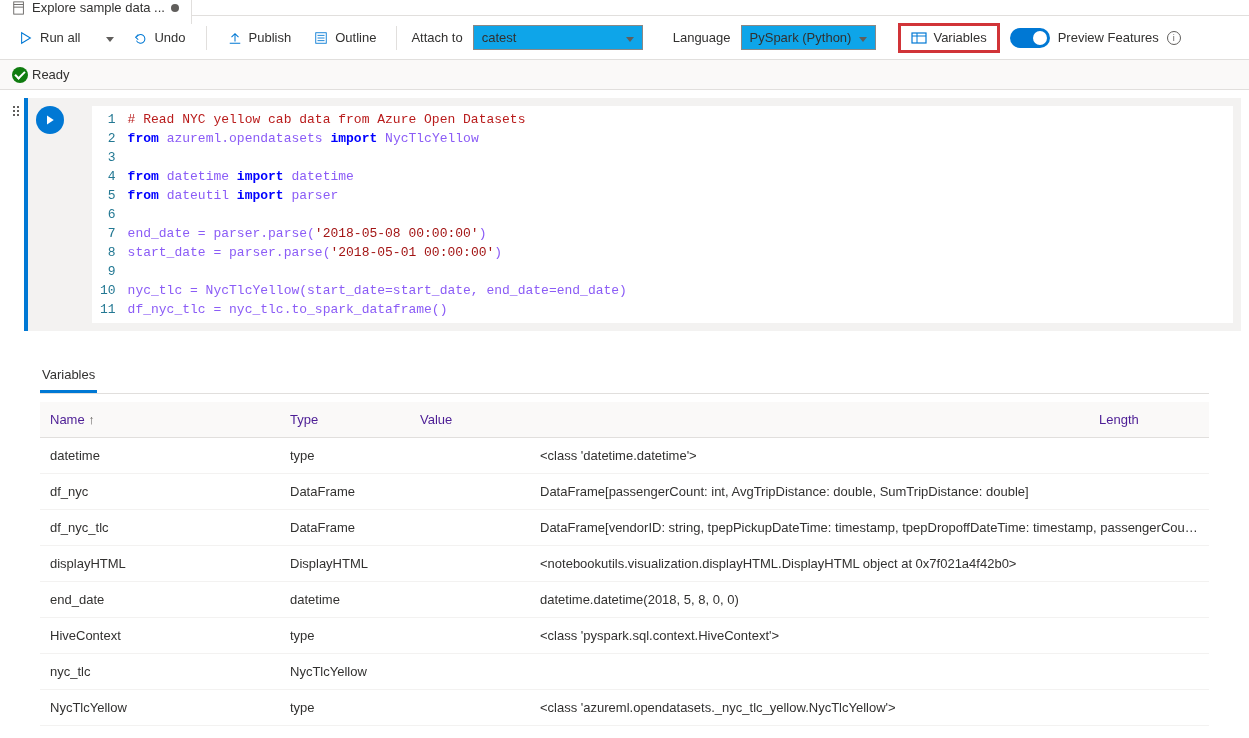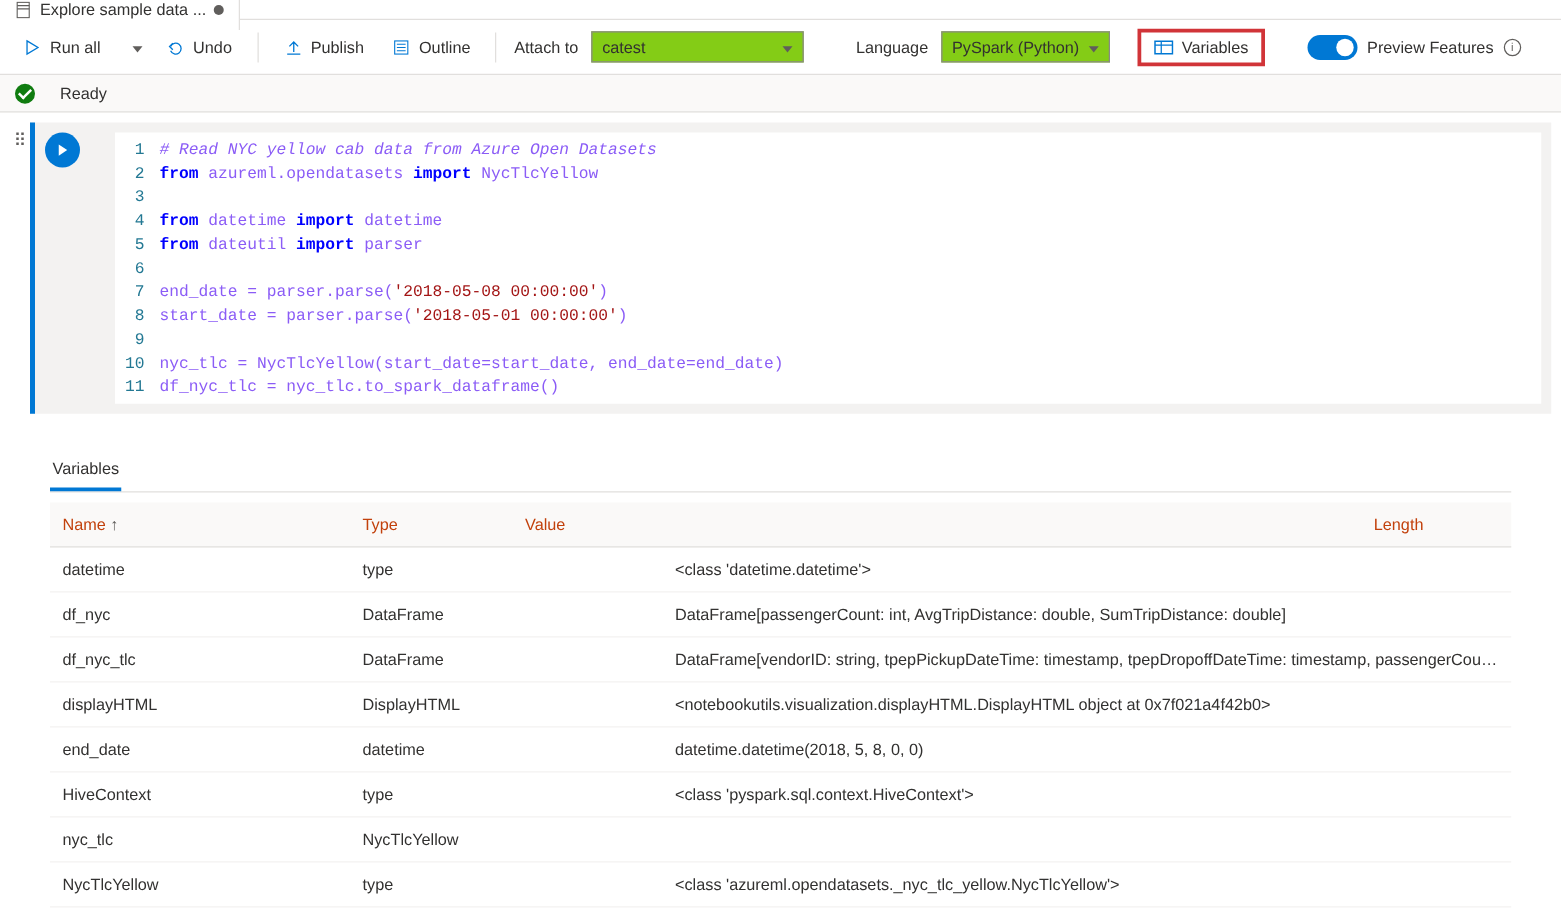--- a/index.html
+++ b/index.html
@@ -8,61 +8,61 @@
     .tab-bar { display: flex; align-items: center; height: 16px; border-bottom: 1px solid #e1dfdd; }
     .tab { display: flex; align-items: center; gap: 6px; padding: 0 12px; height: 32px; border-right: 1px solid #e1dfdd; background: #fff; cursor: pointer; }
     .tab-icon { width: 14px; height: 14px; display: inline-flex; }
     .dirty-dot { width: 8px; height: 8px; border-radius: 50%; background: #605e5c; }
     
     .toolbar { display: flex; align-items: center; height: 44px; padding: 0 12px; gap: 10px; border-bottom: 1px solid #e1dfdd; }
     .tb-btn { display: inline-flex; align-items: center; gap: 6px; background: transparent; border: none; padding: 4px 6px; cursor: pointer; font-size: 13px; color: #323130; }
     .tb-icon { width: 16px; height: 16px; display: inline-flex; align-items: center; justify-content: center; }
     .tb-sep { width: 1px; height: 24px; background: #e1dfdd; margin: 0 4px; }
     .tb-label { color: #323130; }
-    .dropdown { border: 1px solid #8a8886; padding: 4px 8px; min-width: 130px; display: flex; align-items: center; justify-content: space-between; cursor: pointer; background: #84cc16; }
+    .dropdown { border: 1px solid #8a8886; padding: 4px 8px; min-width: 130px; display: flex; align-items: center; justify-content: space-between; cursor: pointer; background: #0ea5e9; }
     .dropdown.wide { min-width: 170px; }
     .chev-down::after { content: ""; display: inline-block; width: 0; height: 0; border-left: 4px solid transparent; border-right: 4px solid transparent; border-top: 5px solid #605e5c; margin-left: 8px; }
     .variables-btn { border: 3px solid #d13438; padding: 4px 10px; display: inline-flex; align-items: center; gap: 6px; cursor: pointer; }
     .toggle { width: 40px; height: 20px; background: #0078d4; border-radius: 10px; position: relative; cursor: pointer; }
     .toggle::after { content: ""; position: absolute; width: 14px; height: 14px; background: #fff; border-radius: 50%; top: 3px; right: 3px; }
     .info-icon { width: 14px; height: 14px; border: 1px solid #605e5c; border-radius: 50%; display: inline-flex; align-items: center; justify-content: center; font-size: 9px; color: #605e5c; }
     
-    .status-bar { display: flex; align-items: center; height: 30px; padding: 0 12px; gap: 20px; background: #faf9f8; border-bottom: 1px solid #e1dfdd; }
+    .status-bar { display: flex; align-items: center; height: 30px; padding: 0 12px; gap: 4px; background: #faf9f8; border-bottom: 1px solid #e1dfdd; }
     .status-icon { width: 16px; height: 16px; background: #107c10; border-radius: 50%; display: inline-flex; align-items: center; justify-content: center; }
     .status-icon::after { content: ""; width: 8px; height: 4px; border-left: 2px solid #fff; border-bottom: 2px solid #fff; transform: rotate(-45deg); margin-top: -2px; }
     
     .cell-area { display: flex; padding: 8px 8px 20px 8px; }
     .drag-handle { width: 16px; display: flex; align-items: flex-start; justify-content: center; padding-top: 8px; cursor: grab; }
     .drag-dots { display: grid; grid-template-columns: 2px 2px; gap: 2px; }
     .drag-dots span { width: 2px; height: 2px; background: #605e5c; }
     .cell { flex: 1; border-left: 4px solid #0078d4; background: #f3f2f1; display: flex; padding: 8px; }
     .run-cell-btn { width: 28px; height: 28px; border-radius: 50%; background: #0078d4; display: flex; align-items: center; justify-content: center; cursor: pointer; margin-right: 28px; flex-shrink: 0; }
     .run-cell-btn svg { fill: #fff; }
     .code-editor { flex: 1; background: #fff; display: flex; font-family: "Consolas", "Courier New", monospace; font-size: 13px; line-height: 19px; padding: 4px 0; }
     .gutter { text-align: right; padding: 0 12px 0 8px; color: #237893; user-select: none; }
     .code-lines { flex: 1; white-space: pre; }
-    .tok-comment { color: #8b5cf6; font-style: italic; }
+    .tok-comment { color: #b91c1c; }
     .tok-keyword { color: #0000ff; font-weight: bold; }
     .tok-string { color: #a31515; }
     .tok-plain { color: #8b5cf6; }
     
     .panel { padding: 8px 40px; }
     .panel-tabs { display: flex; border-bottom: 1px solid #e1dfdd; margin-bottom: 8px; }
     .panel-tab { padding: 8px 2px; margin-right: 20px; cursor: pointer; color: #323130; }
     .panel-tab.active { border-bottom: 3px solid #0078d4; color: #323130; font-weight: 400; }
     
     .vars-table { width: 100%; }
     .vars-head { display: flex; border-bottom: 1px solid #e1dfdd; background: #faf9f8; }
     .vars-row { display: flex; border-bottom: 1px solid #f3f2f1; }
     .vars-cell { padding: 10px 10px; overflow: hidden; text-overflow: ellipsis; white-space: nowrap; }
     .col-name { width: 240px; }
     .col-type { width: 130px; }
     .col-length { width: 120px; }
     .col-value { flex: 1; }
-    .vars-head .vars-cell { color: #c2410c; cursor: pointer; }
+    .vars-head .vars-cell { color: #4c1d95; cursor: pointer; }
     .sort-arrow::after { content: " \2191"; color: #605e5c; }
   </style>
 </head>
 <body>
 
 <div class="tab-bar">
   <div class="tab">
     <span class="tab-icon">
       <svg viewBox="0 0 16 16" width="14" height="14">
           <rect x="2" y="1" width="11" height="14" fill="none" stroke="#605e5c" stroke-width="1"></rect>
@@ -122,38 +122,38 @@
   </button>
 
   <div class="tb-sep"></div>
 
   <span class="tb-label">Attach to</span>
   <div class="dropdown wide">
     <span>catest</span>
     <span class="chev-down"></span>
   </div>
 
-  <span style="margin-left:32px" class="tb-label">Language</span>
+  <span style="margin-left:20px" class="tb-label">Language</span>
   <div class="dropdown">
     <span>PySpark (Python)</span>
     <span class="chev-down"></span>
   </div>
 
   <div class="variables-btn" style="margin-left:12px">
     <span class="tb-icon">
       <svg viewBox="0 0 16 16" width="16" height="16">
           <rect x="1" y="3" width="14" height="10" fill="none" stroke="#0078d4" stroke-width="1.2"></rect>
           <line x1="1" y1="6" x2="15" y2="6" stroke="#0078d4"></line>
           <line x1="6" y1="3" x2="6" y2="13" stroke="#0078d4"></line>
         </svg>
     </span>
     <span>Variables</span>
   </div>
 
-  <div style="margin-left:24px; display:flex; align-items:center; gap:8px">
+  <div style="display:flex; align-items:center; gap:8px">
     <div class="toggle"></div>
     <span>Preview Features</span>
     <span class="info-icon">i</span>
   </div>
 </div>
 
 <div class="status-bar">
   <span class="status-icon"></span>
   <span>Ready</span>
 </div>

